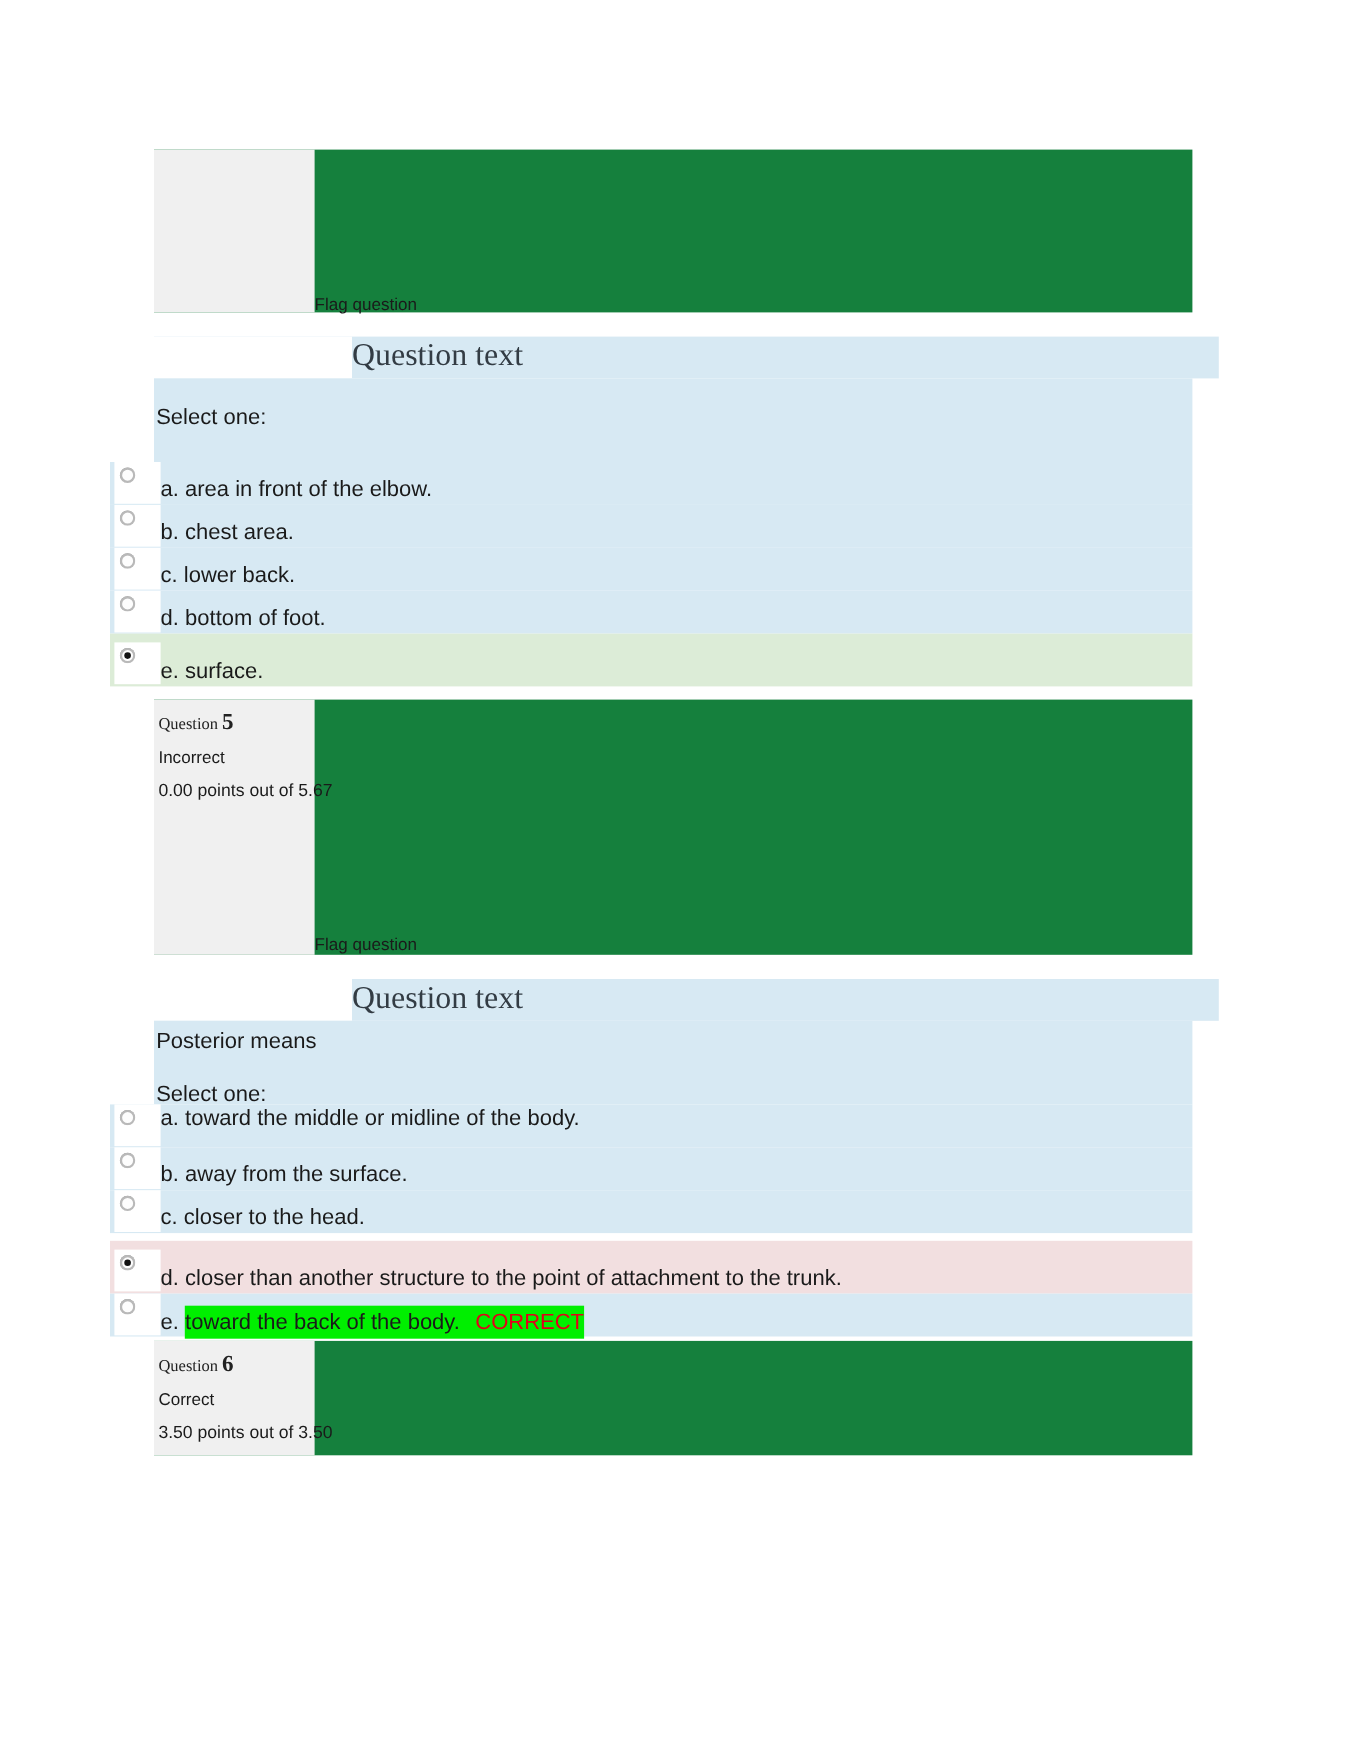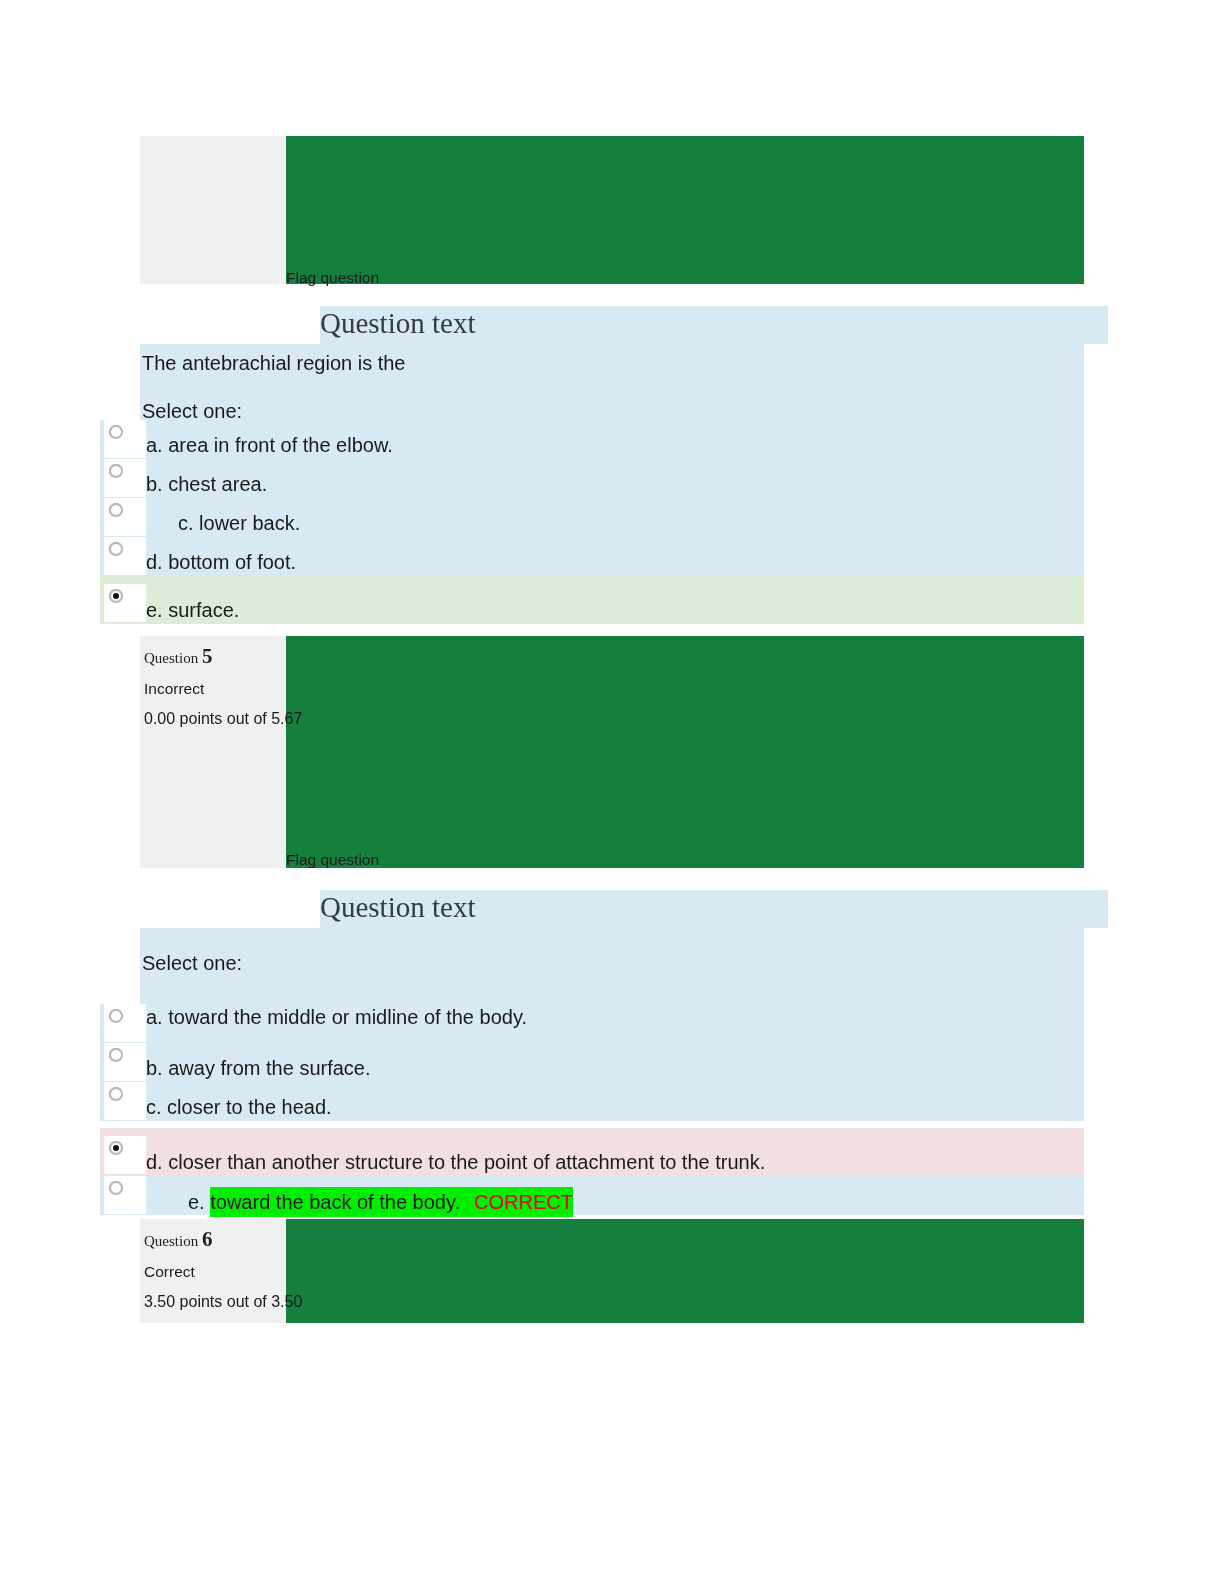--- a/index.html
+++ b/index.html
@@ -177,21 +177,20 @@
   <div class="meta-col"></div>
   <div class="flag-label" style="left:146px; top:133px;">Flag question</div>
 </div>
 
 <div class="block qtext-bar" style="left:140px; top:306px; width:968px;">
   <div class="bar-notch"></div>
   <div class="qtext-title">Question text</div>
 </div>
 
 <div class="block qbody" style="top:344px; height:76px;">
-  <div class="stem">The antebrachial region is the</div>
   <div class="select-one">Select one:</div>
 </div>
 
 <div class="answers">
 
   <div class="answer-row" style="top:420px; height:39px;">
     <div class="radio-box">
       <div class="radio"></div>
     </div>
     <div class="answer-label" style="top:12px;">a. area in front of the elbow.</div>
@@ -201,21 +200,21 @@
     <div class="radio-box">
       <div class="radio"></div>
     </div>
     <div class="answer-label" style="top:12px;">b. chest area.</div>
   </div>
 
   <div class="answer-row" style="top:498px; height:39px;">
     <div class="radio-box">
       <div class="radio"></div>
     </div>
-    <div class="answer-label" style="top:12px;padding-left:32px;">c. lower back.</div>
+    <div class="answer-label" style="top:12px;">c. lower back.</div>
   </div>
 
   <div class="answer-row" style="top:537px; height:39px;">
     <div class="radio-box">
       <div class="radio"></div>
     </div>
     <div class="answer-label" style="top:12px;">d. bottom of foot.</div>
   </div>
 
   <div class="answer-row correct-bg" style="top:576px; height:48px;">
@@ -238,20 +237,21 @@
   </div>
   <div class="flag-label" style="left:146px; top:215px;">Flag question</div>
 </div>
 
 <div class="block qtext-bar" style="left:140px; top:890px; width:968px;">
   <div class="bar-notch"></div>
   <div class="qtext-title">Question text</div>
 </div>
 
 <div class="block qbody" style="top:928px; height:76px;">
+  <div class="stem">Posterior means</div>
   <div class="select-one">Select one:</div>
 </div>
 
 <div class="answers">
 
   <div class="answer-row" style="top:1004px; height:39px;">
     <div class="radio-box">
       <div class="radio"></div>
     </div>
     <div class="answer-label" style="top:0;">a. toward the middle or midline of the body.</div>
@@ -275,21 +275,21 @@
     <div class="radio-box" style="top:8px;">
       <div class="radio checked"></div>
     </div>
     <div class="answer-label" style="top:21px;">d. closer than another structure to the point of attachment to the trunk.</div>
   </div>
 
   <div class="answer-row" style="top:1176px; height:39px;">
     <div class="radio-box">
       <div class="radio"></div>
     </div>
-    <div class="answer-label" style="top:11px;padding-left:42px;">
+    <div class="answer-label" style="top:11px;">
       <span>e. </span><span class="hl-green"><span>toward the back of the body.</span><span class="correct-word">CORRECT</span></span>
     </div>
   </div>
 </div>
 
 <div class="block meta-panel" style="top:1219px; height:104px;">
   <div class="meta-col"></div>
   <div class="meta-inner">
     <div class="qnum">
       <span>Question</span>

